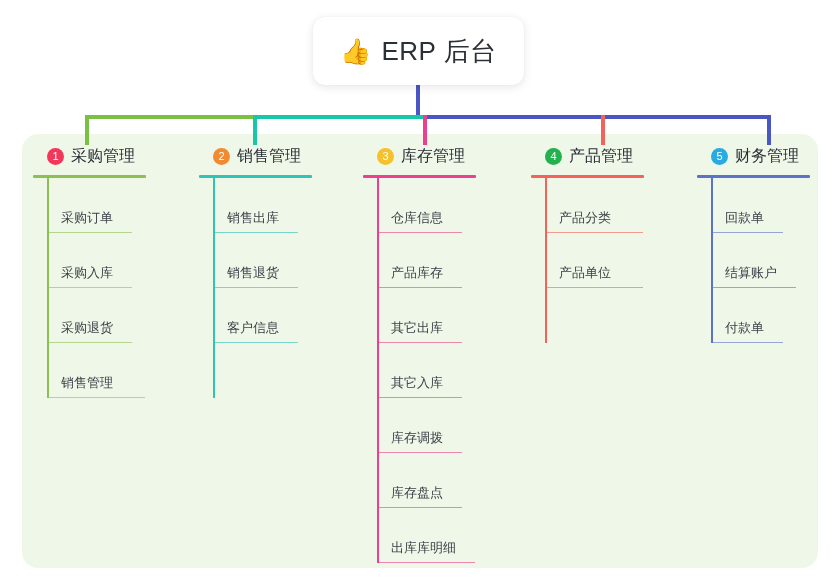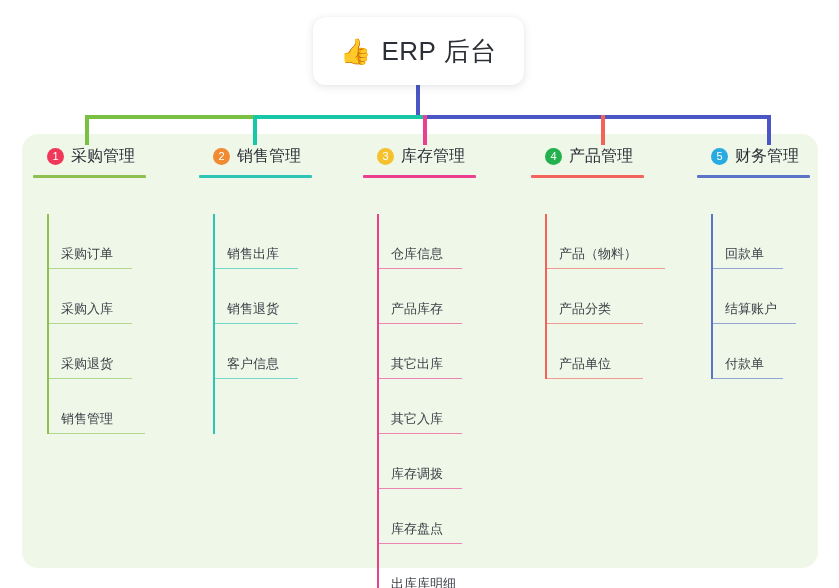--- a/index.html
+++ b/index.html
@@ -96,21 +96,20 @@
   .head-rule {
     height: 3px;
     border-radius: 1px;
     margin-top: 6px;
   }
 
   
   .items {
     position: relative;
     padding-top: 0px;
-    margin-top: 36px;
   }
   .spine {
     position: absolute;
     left: 14px;
     top: 0;
     width: 2px;
   }
   .item {
     position: relative;
     height: 55px;
@@ -244,24 +243,20 @@
     </div>
     <div class="column" style="left: 531px; width: 160px;">
       <div class="col-head">
         <span class="badge" style="background: rgb(34, 177, 76);">4</span>
         <span class="col-title">产品管理</span>
       </div>
       <div class="head-rule" style="width: 113px; background: rgb(244, 99, 90);"></div>
       <div class="items">
         <div class="spine" style="background: rgb(244, 99, 90); height: 165px;"></div>
         <div class="item">
-          <span class="item-label">产品（物料）</span>
-          <div class="item-rule" style="width: 120px; background: rgb(244, 99, 90); opacity: 0.62;"></div>
-        </div>
-        <div class="item">
           <span class="item-label">产品分类</span>
           <div class="item-rule" style="width: 98px; background: rgb(244, 99, 90); opacity: 0.62;"></div>
         </div>
         <div class="item">
           <span class="item-label">产品单位</span>
           <div class="item-rule" style="width: 98px; background: rgb(244, 99, 90); opacity: 0.62;"></div>
         </div>
       </div>
     </div>
     <div class="column" style="left: 697px; width: 140px;">

